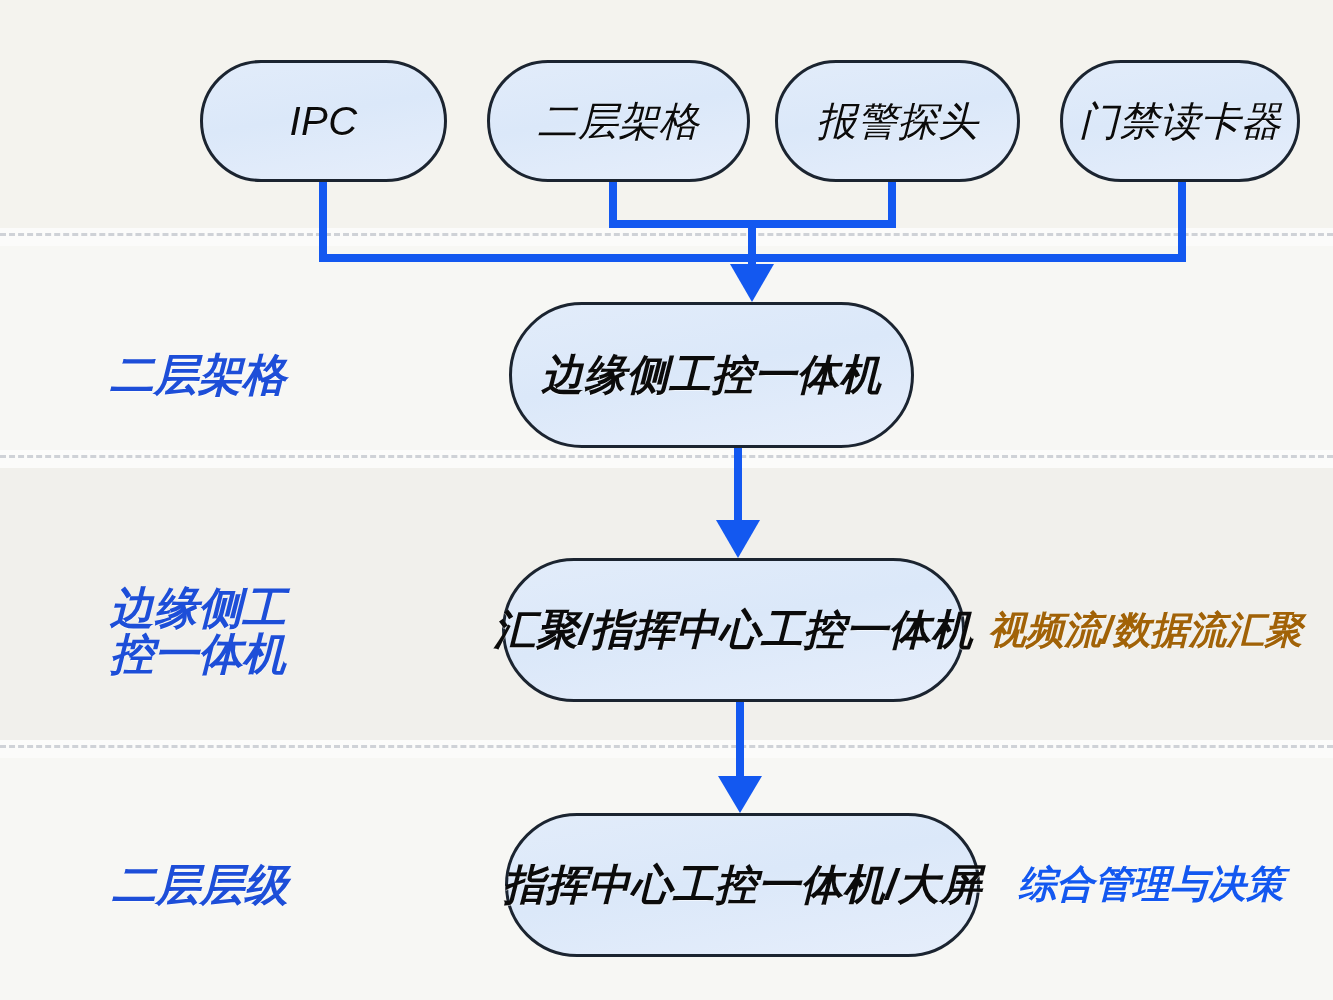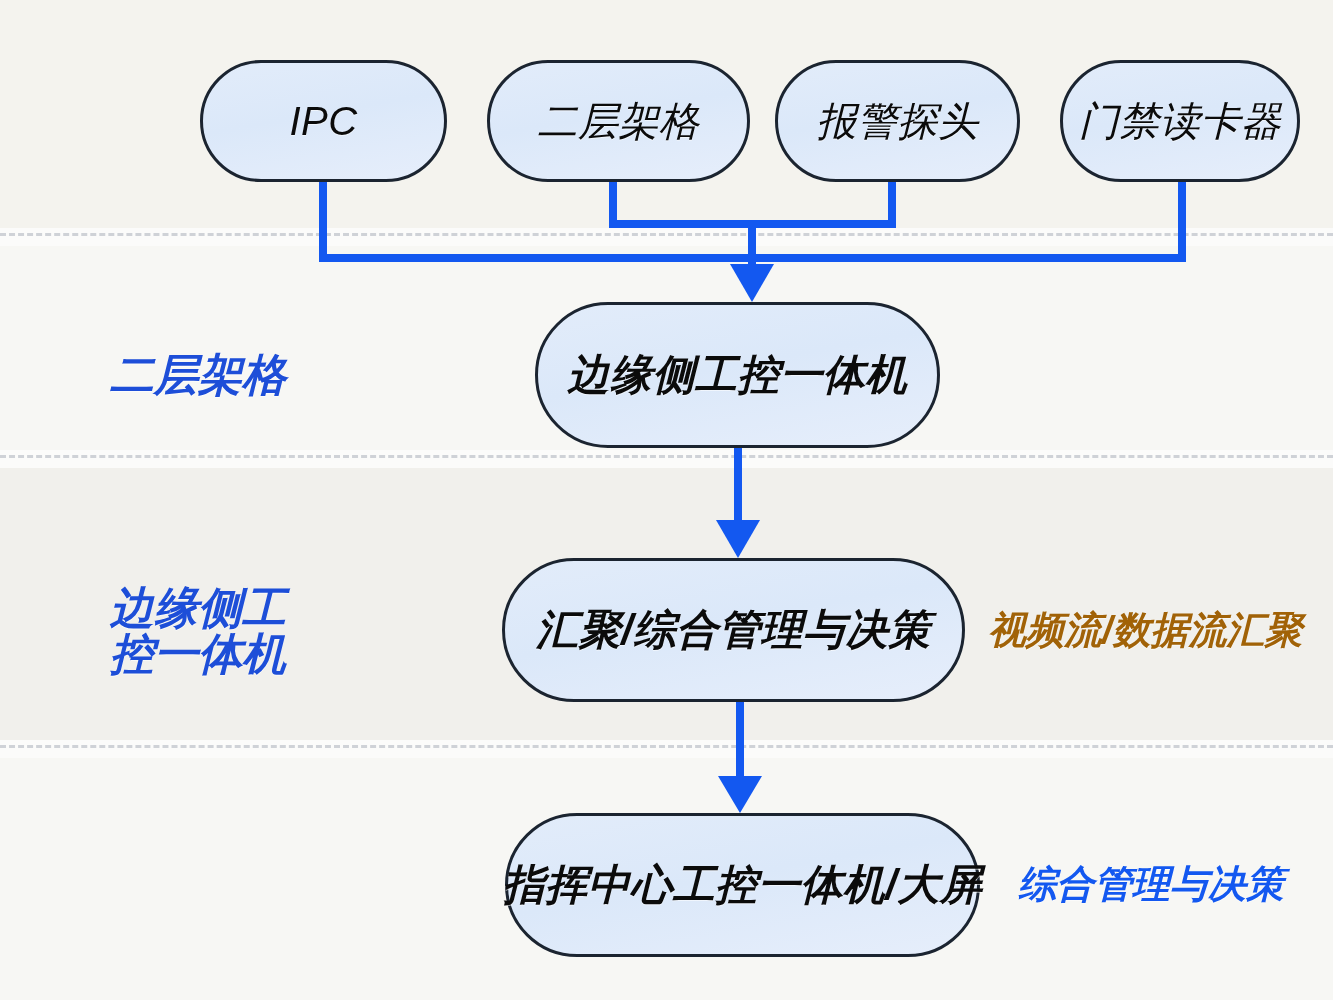--- a/index.html
+++ b/index.html
@@ -113,29 +113,30 @@
     <span>二层架格</span>
   </div>
   <div class="node node-top" style="left:775px;top:60px;width:245px;">
     <span>报警探头</span>
   </div>
   <div class="node node-top" style="left:1060px;top:60px;width:240px;">
     <span>门禁读卡器</span>
   </div>
 
   <div class="stage-label" style="left:110px;top:352px;">二层架格</div>
-  <div class="node node-main" style="left:535px;top:302px;width:405px;height:146px;">
+  <div class="node node-main" style="left:509px;top:302px;width:405px;height:146px;">
     <span>边缘侧工控一体机</span>
   </div>
 
   <div class="stage-label" style="left:110px;top:585px;">边缘侧工
 控一体机</div>
   <div class="node node-main" style="left:502px;top:558px;width:463px;height:144px;">
-    <span>汇聚/综合管理与决策</span>
+    <span>汇聚/指挥中心工控一体机</span>
   </div>
   <div class="annot" style="left:988px;top:608px;color:#a16207;">视频流/数据流汇聚</div>
 
+  <div class="stage-label" style="left:112px;top:862px;">二层层级</div>
   <div class="node node-main" style="left:505px;top:813px;width:475px;height:144px;justify-content:center;">
     <span>指挥中心工控一体机/大屏</span>
   </div>
   <div class="annot" style="left:1018px;top:862px;color:#1358f0;">综合管理与决策</div>
 
 </div>
 
 </body></html>

